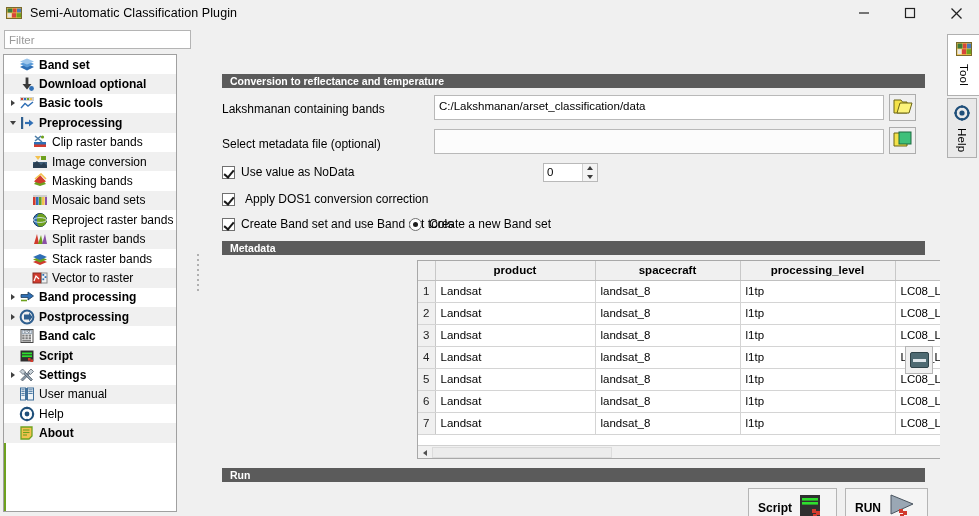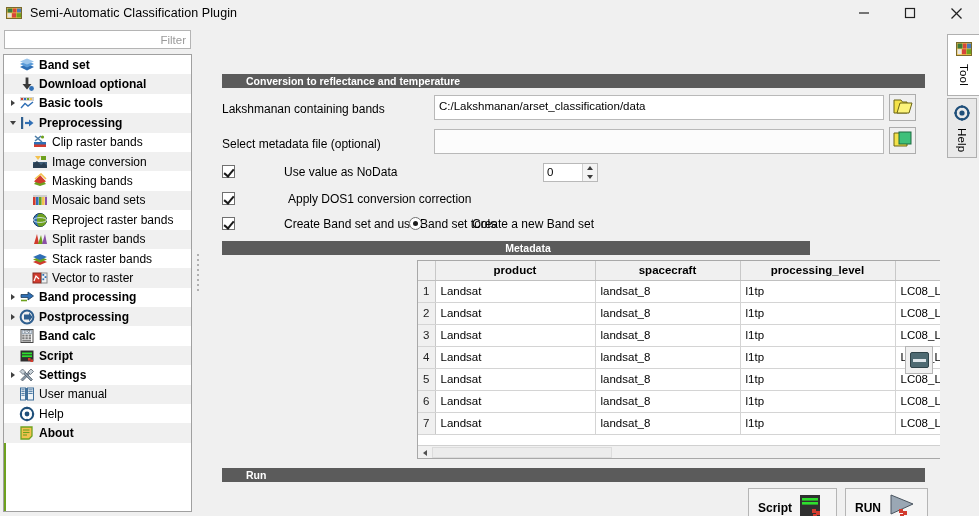--- a/index.html
+++ b/index.html
@@ -35,29 +35,28 @@
   }
   .wincontrols div.closebtn { font-size: 15px; }
 
   
   #body-wrap { position:absolute; top:26px; left:0; width:979px; height:490px; }
 
   
   #leftpane {
     position:absolute; left:0; top:0; width:195px; height:490px;
     background:#f0f0f0;
-    text-align:right;
   }
   #filterbox {
     position:absolute; left:4px; top:4px; width:187px; height:19px;
     background:#fff; border:1px solid #b4b4b4;
     font-size:11.5px; color:#9a9a9a; padding:2px 4px; line-height:14px;
   }
   #tree {
-    position:absolute; left:3px; top:28px; width:189px; height:458px;
+    position:absolute; left:3px; top:28px; width:174px; height:458px;
     background:#fff; border:1px solid #a0a0a0; overflow:hidden;
   }
   .trow {
     height:19.4px; display:flex; align-items:center;
     padding-left:2px; white-space:nowrap; position:relative;
   }
   .trow.alt { background:#f0f0f0; }
   .trow.plain { background:#ffffff; }
   .tw { width:13px; flex:0 0 13px; display:flex; align-items:center; justify-content:center; }
   .arrow-r { width:0;height:0;border-left:4px solid #404040;border-top:3.5px solid transparent;border-bottom:3.5px solid transparent;}
@@ -67,36 +66,36 @@
   .tlabel.b { font-weight:bold; }
   #greenbar { position:absolute; left:0; top:0; width:2px; height:100%; background:#6ea11e; }
 
   
   #center {
     position:absolute; left:195px; top:0; width:745px; height:490px;
     background:#f0f0f0;
   }
   .sectionbar {
     position:absolute; height:14px; background:#5b5b5b; color:#fff;
-    font-size:10.5px; font-weight:bold; padding:1px 0 0 24px;
+    font-size:10.5px; font-weight:bold; padding:1px 0 0 8px;
     line-height:13px; white-space:nowrap;
   }
   .flabel { position:absolute; font-size:12px; white-space:nowrap; }
   .textinput {
     position:absolute; background:#fff; border:1px solid #b9b9b9;
     font-size:11.5px; padding:3px 4px; line-height:14px; white-space:nowrap; overflow:hidden;
   }
   .textinput.empty { background:#fcfcfc; }
   .iconbtn {
     position:absolute; background:#f0f0f0; border:1px solid #adadad;
     display:flex; align-items:center; justify-content:center;
   }
 
   
-  .cbrow { position:absolute; display:flex; align-items:flex-start; white-space:nowrap;gap:43px; }
+  .cbrow { position:absolute; display:flex; align-items:flex-end; white-space:nowrap; }
   .cbox {
     width:13px; height:13px; background:#fff; border:1px solid #707070;
     position:relative; flex:0 0 13px; margin-right:6px;
   }
   .cbox.checked::after {
     content:""; position:absolute; left:3px; top:1px; width:4px; height:8px;
     border-right:2px solid #1a1a1a; border-bottom:2px solid #1a1a1a;
     transform: rotate(40deg);
   }
   .cblabel { font-size:12px; }
@@ -507,21 +506,21 @@
 
     <div class="cbrow" style="left:27px; top:191px;">
       <span class="cbox checked"></span>
       <span class="cblabel">Create Band set and use Band set tools</span>
     </div>
     <div class="cbrow" style="left:214px; top:191px;">
       <span class="radio on"></span>
       <span class="cblabel">Create a new Band set</span>
     </div>
 
-    <div class="sectionbar" style="left:27px; top:215px; width:588px;text-align:center;">Metadata</div>
+    <div class="sectionbar" style="left:27px; top:215px; width:703px;">Metadata</div>
 
     <div id="tablewrap">
       <table class="meta">
         <thead>
             <tr id="meta-head">
               <th class="corner"></th>
               <th style="width: 160px;">product</th>
               <th style="width: 145px;">spacecraft</th>
               <th style="width: 155px;">processing_level</th>
               <th style="width: auto; text-align: right; padding-right: 4px;">band_name</th>

